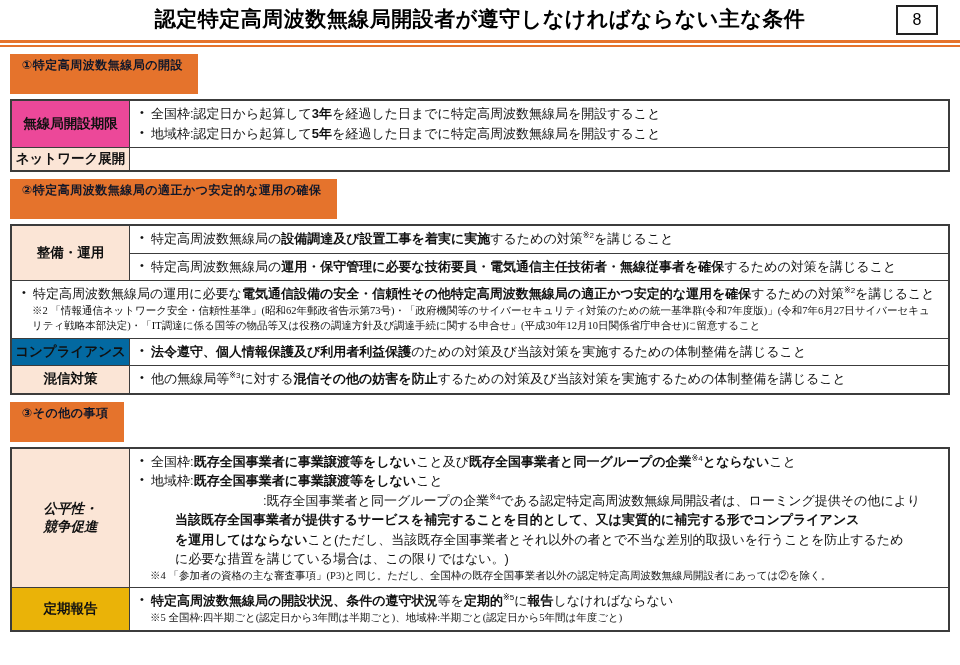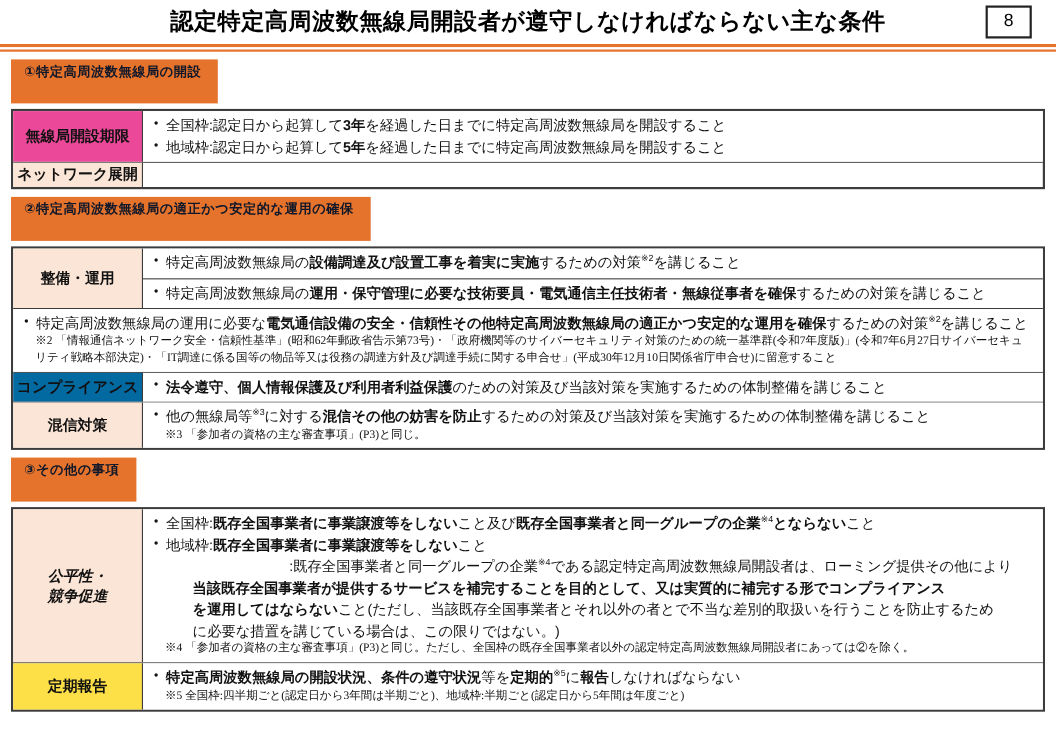--- a/index.html
+++ b/index.html
@@ -106,21 +106,20 @@
               </div>
             </div>
           </div>
           <div class="row">
             <div class="lbl" style="background: rgb(251, 229, 214);">
               <div>混信対策</div>
             </div>
             <div class="cells">
               <div class="cell">
                 <div class="line bullet"><span>他の無線局等</span><sup>※3</sup><span>に対する</span><span class="b">混信その他の妨害を防止</span><span>するための対策及び当該対策を実施するための体制整備を講じること</span></div>
-                <div class="line footnote"><span>※3 「参加者の資格の主な審査事項」(P3)と同じ。</span></div>
               </div>
             </div>
           </div>
         </div></div>
       <div class="section"><div class="badge" style="background: rgb(229, 115, 44);">③その他の事項</div><div class="tbl">
           <div class="row">
             <div class="lbl" style="background: rgb(251, 229, 214); font-style: italic;">
               <div>公平性・</div>
               <div>競争促進</div>
             </div>
@@ -130,21 +129,21 @@
                 <div class="line bullet"><span>地域枠:</span><span class="b">既存全国事業者に事業譲渡等をしない</span><span>こと</span></div>
                 <div class="line " style="padding-left: 125px;"><span>:既存全国事業者と同一グループの企業</span><sup>※4</sup><span>である認定特定高周波数無線局開設者は、ローミング提供その他により</span></div>
                 <div class="line " style="padding-left: 37px;"><span class="b">当該</span><span class="b">既存全国事業者が提供するサービスを補完することを目的として、又は実質的に補完する形で</span><span class="b">コンプライアンス</span></div>
                 <div class="line " style="padding-left: 37px;"><span class="b">を運用してはならない</span><span>こと(ただし、当該既存全国事業者とそれ以外の者とで不当な差別的取扱いを行うことを防止するため</span></div>
                 <div class="line " style="padding-left: 37px;"><span>に必要な措置を講じている場合は、この限りではない。)</span></div>
                 <div class="line footnote"><span>※4 「参加者の資格の主な審査事項」(P3)と同じ。ただし、全国枠の既存全国事業者以外の認定特定高周波数無線局開設者にあっては②を除く。</span></div>
               </div>
             </div>
           </div>
           <div class="row">
-            <div class="lbl" style="background: #fde047;">
+            <div class="lbl" style="background: #eab308;">
               <div>定期報告</div>
             </div>
             <div class="cells">
               <div class="cell">
                 <div class="line bullet"><span class="b">特定高周波数無線局の開設状況、条件の遵守状況</span><span>等を</span><span class="b">定期的</span><sup>※5</sup><span>に</span><span class="b">報告</span><span>しなければならない</span></div>
                 <div class="line footnote"><span>※5 全国枠:四半期ごと(認定日から3年間は半期ごと)、地域枠:半期ごと(認定日から5年間は年度ごと)</span></div>
               </div>
             </div>
           </div>
         </div></div>

